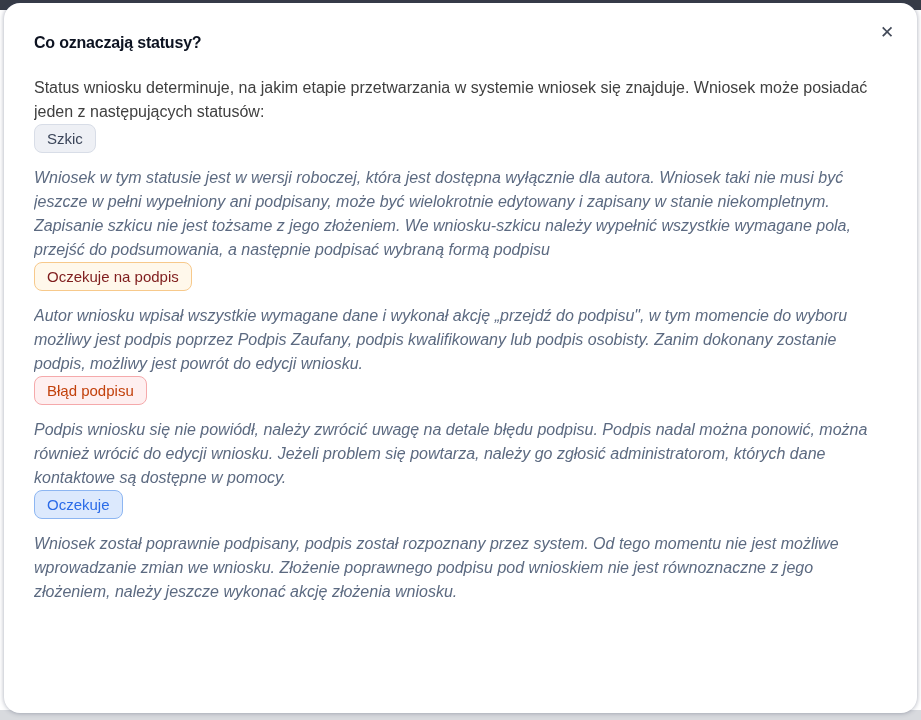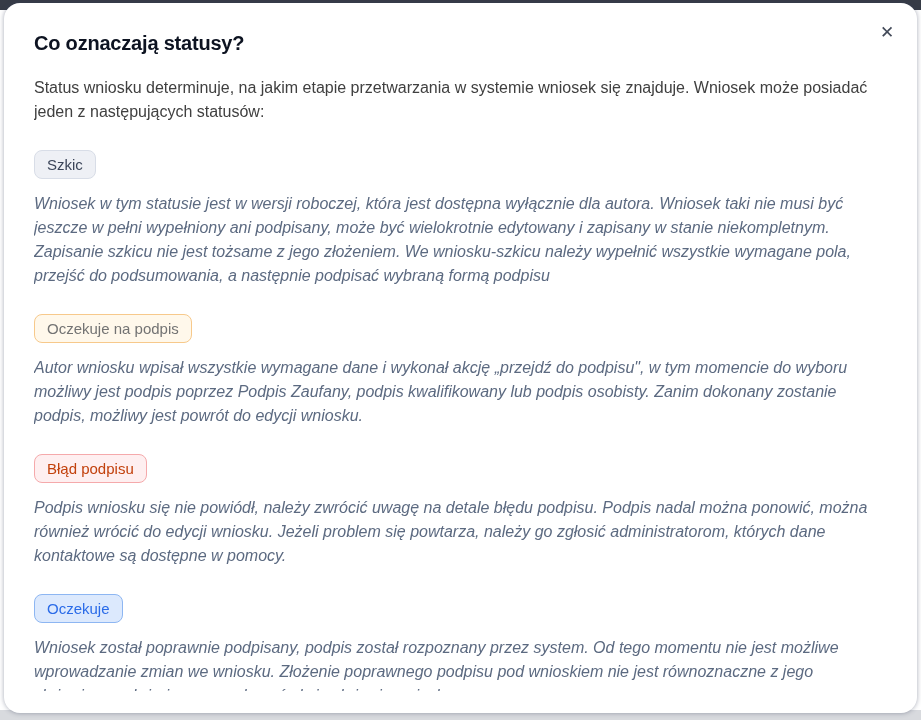--- a/index.html
+++ b/index.html
@@ -29,21 +29,21 @@
     display: flex;
     flex-direction: column;
     z-index: 1;
   }
   .modal-header {
     position: relative;
     flex: 0 0 auto;
   }
   .modal-title {
     margin: 0;
-    font-size: 20px;
+    font-size: 16px;
     line-height: 24px;
     font-weight: 700;
     color: #0d1321;
     letter-spacing: -0.2px;
   }
   .close-button {
     position: absolute;
     top: -12px; right: -14px;
     width: 28px; height: 28px;
     background: none;
@@ -60,21 +60,21 @@
     min-height: 0;
     overflow: hidden;
     margin-top: 21px;
   }
   .intro {
     margin: 0;
     font-size: 16px;
     line-height: 24px;
     color: #404040;
   }
-  .status-section { margin-top: 26px; }
+  .status-section { }
   .badge {
     display: inline-block;
     font-size: 15px;
     line-height: 21px;
     padding: 3px 12px;
     border: 1px solid transparent;
     border-radius: 8px;
     font-weight: 400;
     white-space: nowrap;
   }
@@ -102,21 +102,21 @@
 
   <div class="modal-body">
     <p class="intro">Status wniosku determinuje, na jakim etapie przetwarzania w systemie wniosek się znajduje. Wniosek może posiadać jeden z następujących statusów:</p>
 
     <section class="status-section">
       <span class="badge" style="background: rgb(238, 240, 245); border-color: rgb(216, 221, 231); color: rgb(59, 69, 89);">Szkic</span>
       <p class="desc">Wniosek w tym statusie jest w wersji roboczej, która jest dostępna wyłącznie dla autora. Wniosek taki nie musi być jeszcze w pełni wypełniony ani podpisany, może być wielokrotnie edytowany i zapisany w stanie niekompletnym. Zapisanie szkicu nie jest tożsame z jego złożeniem. We wniosku-szkicu należy wypełnić wszystkie wymagane pola, przejść do podsumowania, a następnie podpisać wybraną formą podpisu</p>
     </section>
 
     <section class="status-section">
-      <span class="badge" style="background: rgb(255, 248, 235); border-color: rgb(247, 201, 139); color: #737373;">Oczekuje na podpis</span>
+      <span class="badge" style="background: rgb(255, 248, 235); border-color: rgb(247, 201, 139); color: #7f1d1d;">Oczekuje na podpis</span>
       <p class="desc">Autor wniosku wpisał wszystkie wymagane dane i wykonał akcję „przejdź do podpisu", w tym momencie do wyboru możliwy jest podpis poprzez Podpis Zaufany, podpis kwalifikowany lub podpis osobisty. Zanim dokonany zostanie podpis, możliwy jest powrót do edycji wniosku.</p>
     </section>
 
     <section class="status-section">
       <span class="badge" style="background: rgb(254, 239, 240); border-color: rgb(245, 169, 171); color: #c2410c;">Błąd podpisu</span>
       <p class="desc">Podpis wniosku się nie powiódł, należy zwrócić uwagę na detale błędu podpisu. Podpis nadal można ponowić, można również wrócić do edycji wniosku. Jeżeli problem się powtarza, należy go zgłosić administratorom, których dane kontaktowe są dostępne w pomocy.</p>
     </section>
 
     <section class="status-section">
       <span class="badge" style="background: rgb(220, 233, 253); border-color: rgb(141, 182, 242); color: rgb(42, 107, 232);">Oczekuje</span>

